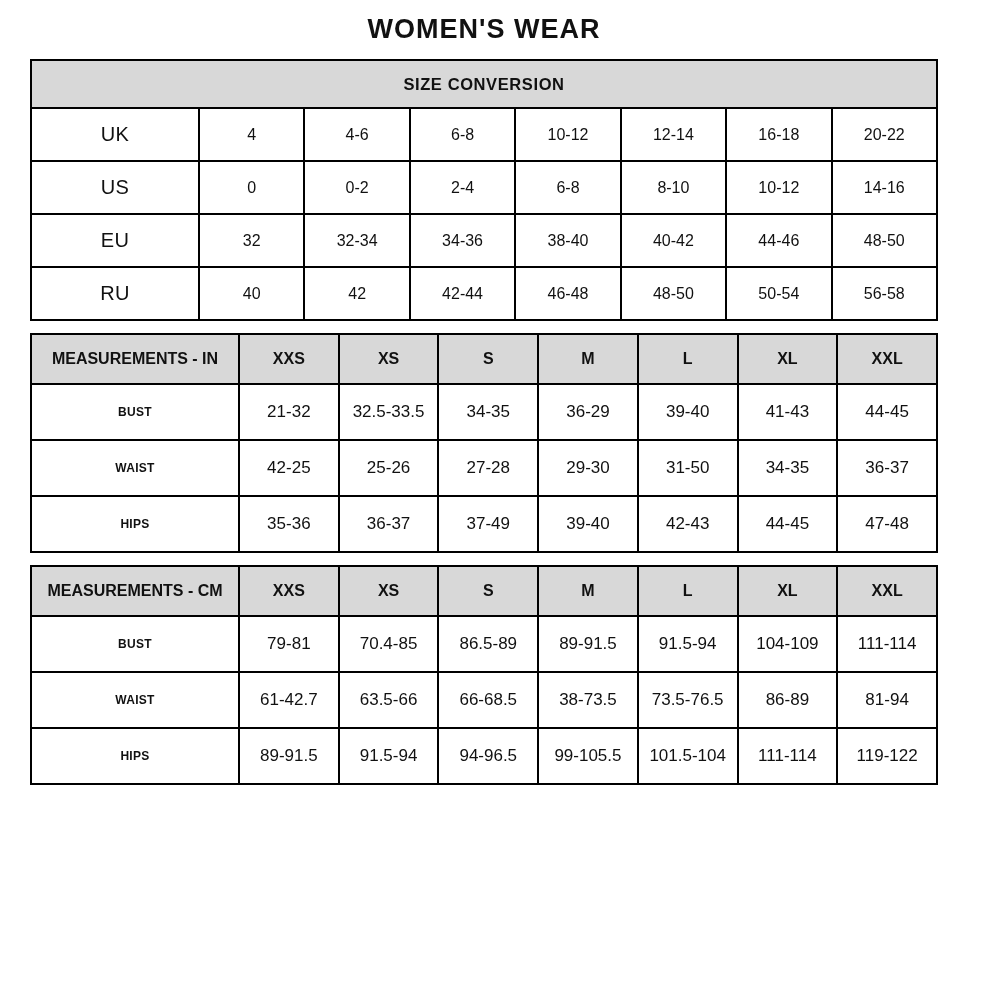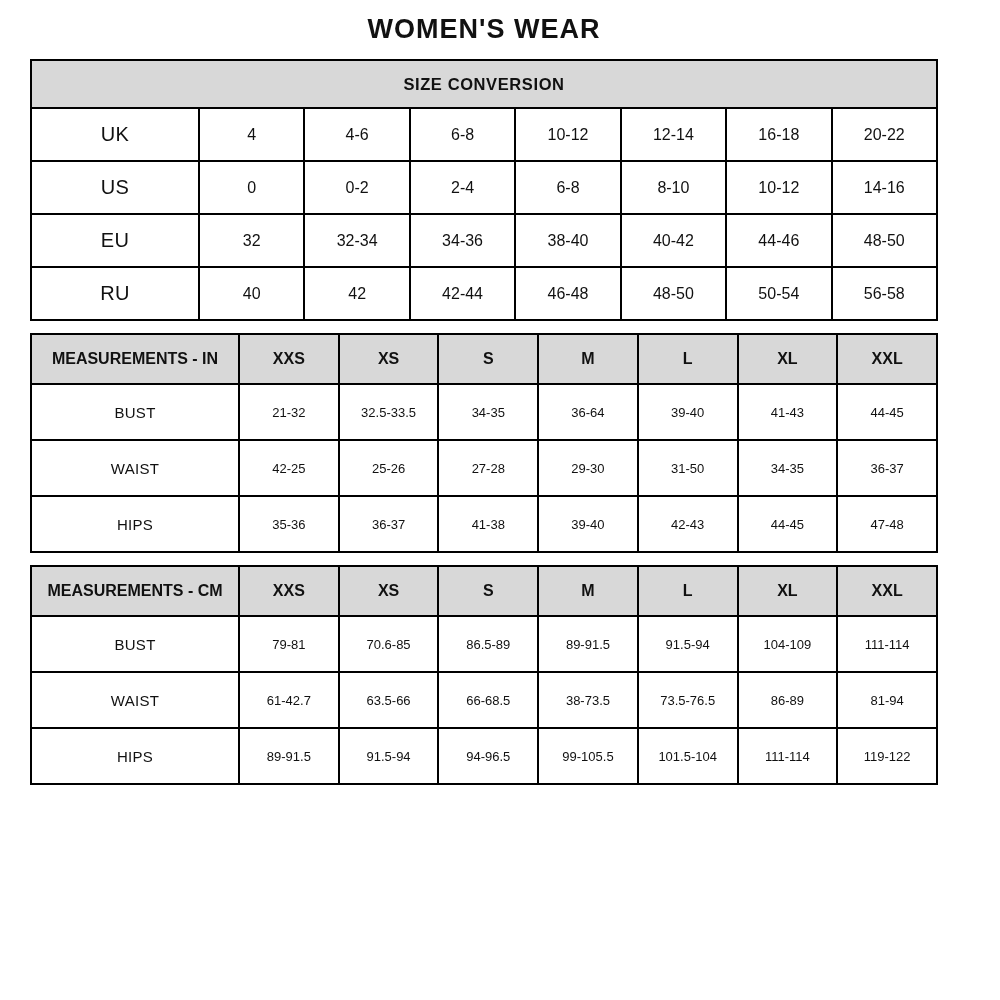--- a/index.html
+++ b/index.html
@@ -68,22 +68,22 @@
     font-size: 20px;
     font-weight: 400;
     letter-spacing: 0.3px;
   }
   td.val {
     font-size: 16px;
     font-weight: 400;
   }
   
   table.t-meas tr.data-row { height: 56px; }
-  table.t-meas td.val { font-size: 13px; }
-  table.t-meas td.row-label { font-size: 15px; }
+  table.t-meas td.val { font-size: 17px; }
+  table.t-meas td.row-label { font-size: 12px; font-weight: bold; }
   
   table.t-conv col.label-col { width: 168px; }
   table.t-meas col.label-col { width: 208px; }
 </style>
 </head>
 <body>
 
 <div class="page">
   <h1 class="page-title">WOMEN'S WEAR</h1>
 
@@ -165,40 +165,40 @@
           <th>M</th>
           <th>L</th>
           <th>XL</th>
           <th>XXL</th>
         </tr>
         <tr class="data-row">
           <td class="row-label">BUST</td>
           <td class="val">21-32</td>
           <td class="val">32.5-33.5</td>
           <td class="val">34-35</td>
-          <td class="val">36-64</td>
+          <td class="val">36-29</td>
           <td class="val">39-40</td>
           <td class="val">41-43</td>
           <td class="val">44-45</td>
         </tr>
         <tr class="data-row">
           <td class="row-label">WAIST</td>
           <td class="val">42-25</td>
           <td class="val">25-26</td>
           <td class="val">27-28</td>
           <td class="val">29-30</td>
           <td class="val">31-50</td>
           <td class="val">34-35</td>
           <td class="val">36-37</td>
         </tr>
         <tr class="data-row">
           <td class="row-label">HIPS</td>
           <td class="val">35-36</td>
           <td class="val">36-37</td>
-          <td class="val">41-38</td>
+          <td class="val">37-49</td>
           <td class="val">39-40</td>
           <td class="val">42-43</td>
           <td class="val">44-45</td>
           <td class="val">47-48</td>
         </tr>
       </tbody>
     </table>
 
   <table class="size-table t-meas">
       <colgroup>
@@ -218,21 +218,21 @@
           <th>XS</th>
           <th>S</th>
           <th>M</th>
           <th>L</th>
           <th>XL</th>
           <th>XXL</th>
         </tr>
         <tr class="data-row">
           <td class="row-label">BUST</td>
           <td class="val">79-81</td>
-          <td class="val">70.6-85</td>
+          <td class="val">70.4-85</td>
           <td class="val">86.5-89</td>
           <td class="val">89-91.5</td>
           <td class="val">91.5-94</td>
           <td class="val">104-109</td>
           <td class="val">111-114</td>
         </tr>
         <tr class="data-row">
           <td class="row-label">WAIST</td>
           <td class="val">61-42.7</td>
           <td class="val">63.5-66</td>

